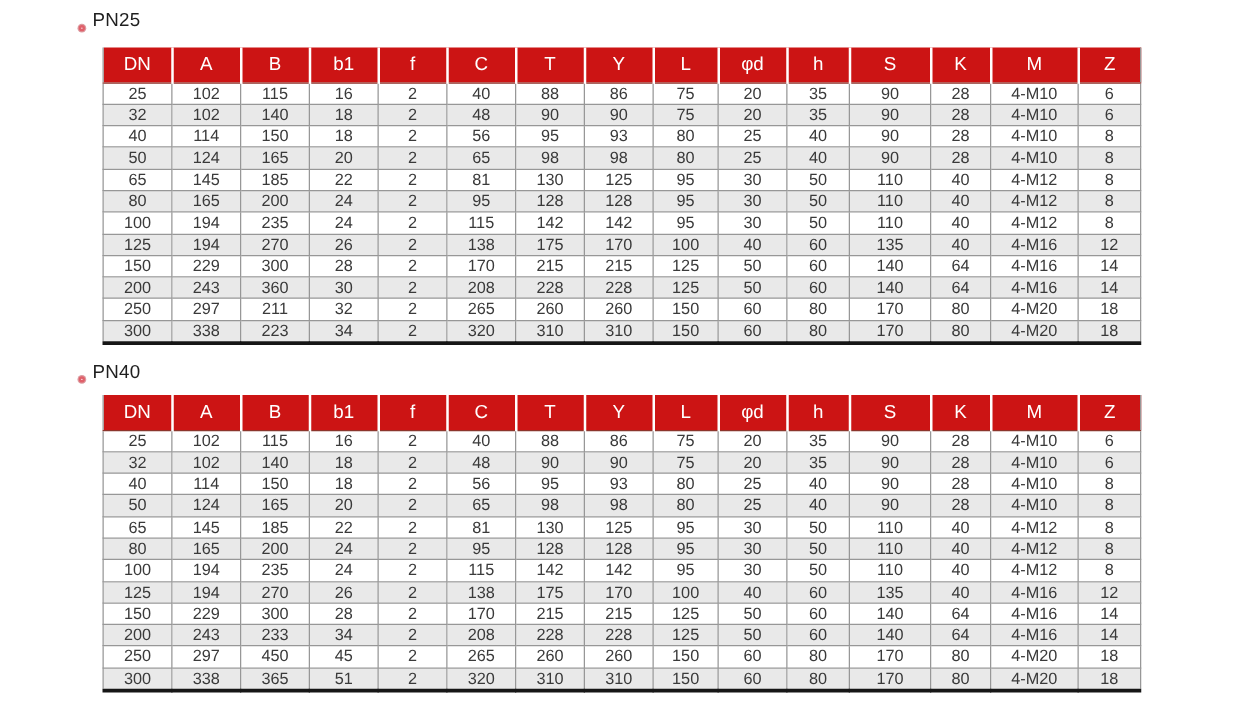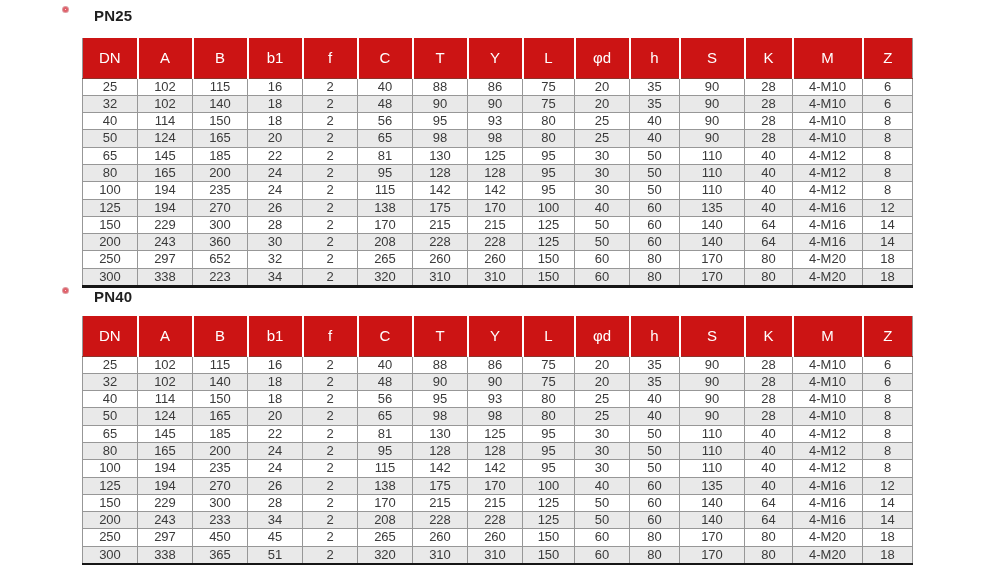--- a/index.html
+++ b/index.html
@@ -8,24 +8,23 @@
     width: 1000px; height: 565px;
     background: #ffffff;
     font-family: "Liberation Sans", sans-serif;
     position: relative;
     overflow: hidden;
   }
   .sec-title {
     position: absolute;
     left: 63px;
     display: flex;
-    align-items: flex-start;
-    gap: 26px;
+    align-items: flex-end;
+    gap: 6px;
     height: 18px;
-    font-weight: bold;
   }
   #title1 { top: 7px; }
   #title2 { top: 288px; }
   .bullet {
     width: 5px; height: 5px;
     border: 2px solid #e0606a;
     border-radius: 50%;
     background: #ffffff;
     box-shadow: 0 0 0 1px rgba(186,56,66,0.5);
     flex: 0 0 auto;
@@ -45,21 +44,21 @@
     border-right: 1px solid #979797;
     border-bottom: 3px solid #161616;
   }
   #table1 { top: 38px; }
   #table2 { top: 316px; }
   th {
     background: #cc1414;
     color: #ffffff;
     font-weight: normal;
     font-size: 15px;
-    height: 40px;
+    height: 28px;
     padding: 0;
     text-align: center;
     border-right: 2px solid #ffffff;
     border-bottom: 1px solid #8c352c;
   }
   th:last-child { border-right: none; }
   td {
     font-size: 13px;
     color: #3a3a3a;
     text-align: center;
@@ -285,21 +284,21 @@
         <td>50</td>
         <td>60</td>
         <td>140</td>
         <td>64</td>
         <td>4-M16</td>
         <td>14</td>
       </tr>
       <tr>
         <td>250</td>
         <td>297</td>
-        <td>652</td>
+        <td>211</td>
         <td>32</td>
         <td>2</td>
         <td>265</td>
         <td>260</td>
         <td>260</td>
         <td>150</td>
         <td>60</td>
         <td>80</td>
         <td>170</td>
         <td>80</td>

